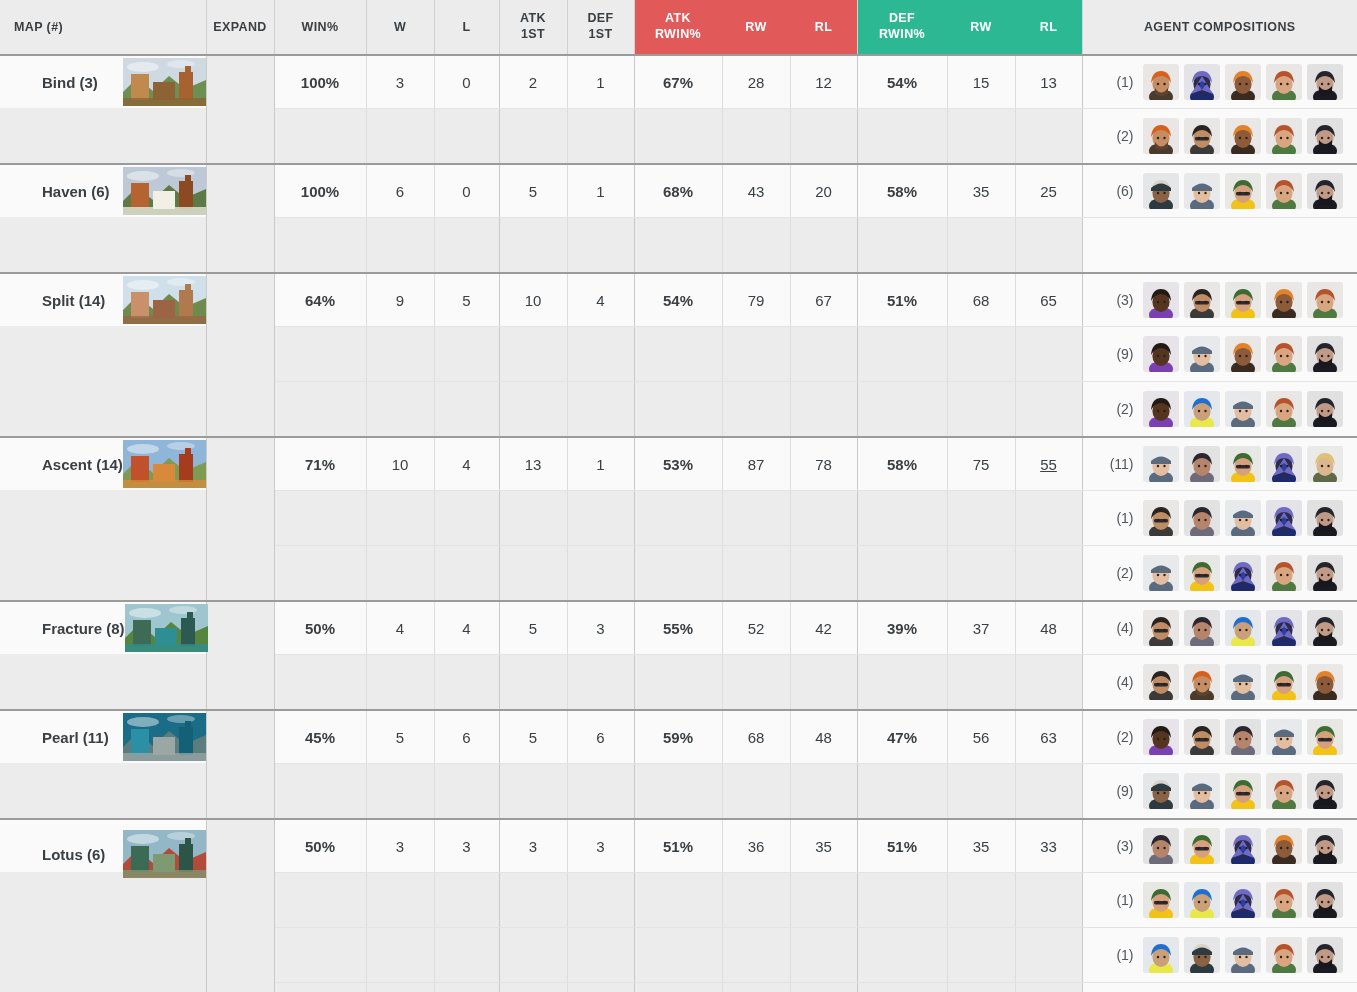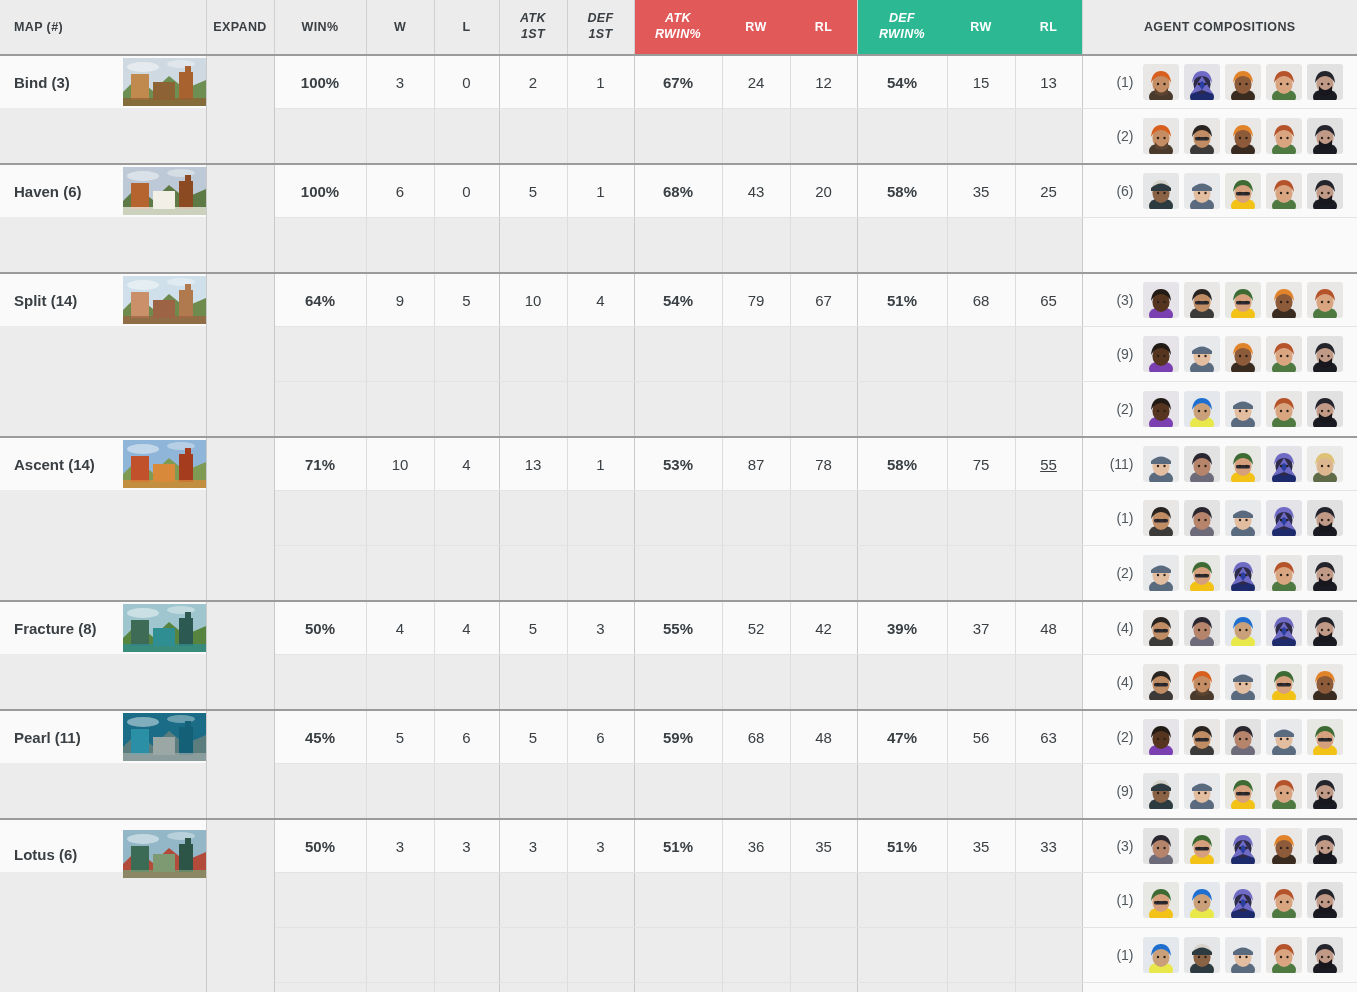--- a/index.html
+++ b/index.html
@@ -31,21 +31,21 @@
   .thead td.map{
     text-align:left;
     padding-left:14px;
     border-right:1px solid #d0d0d0;
   }
   .thead td.red{background:#e2595a;color:#ffffff;border-right:1px solid #e2595a;}
   .thead td.red.sep{border-right:1px solid #d4d4d4;}
   .thead td.green{background:#2db894;color:#ffffff;border-right:1px solid #2db894;}
   .thead td.green.sep{border-right:1px solid #d4d4d4;}
   .thead td.agents{border-right:none;}
-  .hdr2{line-height:1.25;font-style:italic;}
+  .hdr2{line-height:1.25;}
 
   
   .grp{border-top:2px solid #9b9b9b;}
   td.cell{
     padding:0;
     text-align:center;
     vertical-align:middle;
     font-size:15px;
     border-right:1px solid #dddddd;
     border-bottom:1px solid #e3e3e3;
@@ -56,21 +56,21 @@
   td.cell.shade{background:#ececec;}
   td.cell.bold{font-weight:700;}
   td.mapcell{
     text-align:left;
     font-size:15px;
     font-weight:700;
     padding:0;
     position:relative;
   }
   .mapwrap{display:flex;align-items:center;height:100%;}
-  .mapname{padding-left:14px;flex:1;white-space:nowrap;}
+  .mapname{padding-left:14px;flex:1;white-space:nowrap;margin-left:28px;}
   .thumb{
     width:83px;height:48px;
     flex:0 0 83px;
     background:#9fb4c4;
     overflow:hidden;
     position:relative;
     margin-right:0;
   }
   .thumb svg{display:block;width:83px;height:48px;}
   .chev{display:inline-block;}
@@ -182,21 +182,21 @@
               </svg>
             </span>
           </div>
         </td>
         <td class="cell bold white" style="height: 52px;">100%</td>
         <td class="cell  white" style="height: 52px;">3</td>
         <td class="cell vsep white" style="height: 52px;">0</td>
         <td class="cell  white" style="height: 52px;">2</td>
         <td class="cell vsep white" style="height: 52px;">1</td>
         <td class="cell bold white" style="height: 52px;">67%</td>
-        <td class="cell  white" style="height: 52px;">24</td>
+        <td class="cell  white" style="height: 52px;">28</td>
         <td class="cell vsep white" style="height: 52px;">12</td>
         <td class="cell bold white" style="height: 52px;">54%</td>
         <td class="cell  white" style="height: 52px;">15</td>
         <td class="cell vsep white" style="height: 52px;">13</td>
         <td class="agentcell white" style="background: rgb(250, 250, 250);">
           <div class="comp" style="height:52px">
             <span class="count">(1)</span>
             <span class="icons">
               <span class="ag">
                 <svg viewBox="0 0 36 36">

